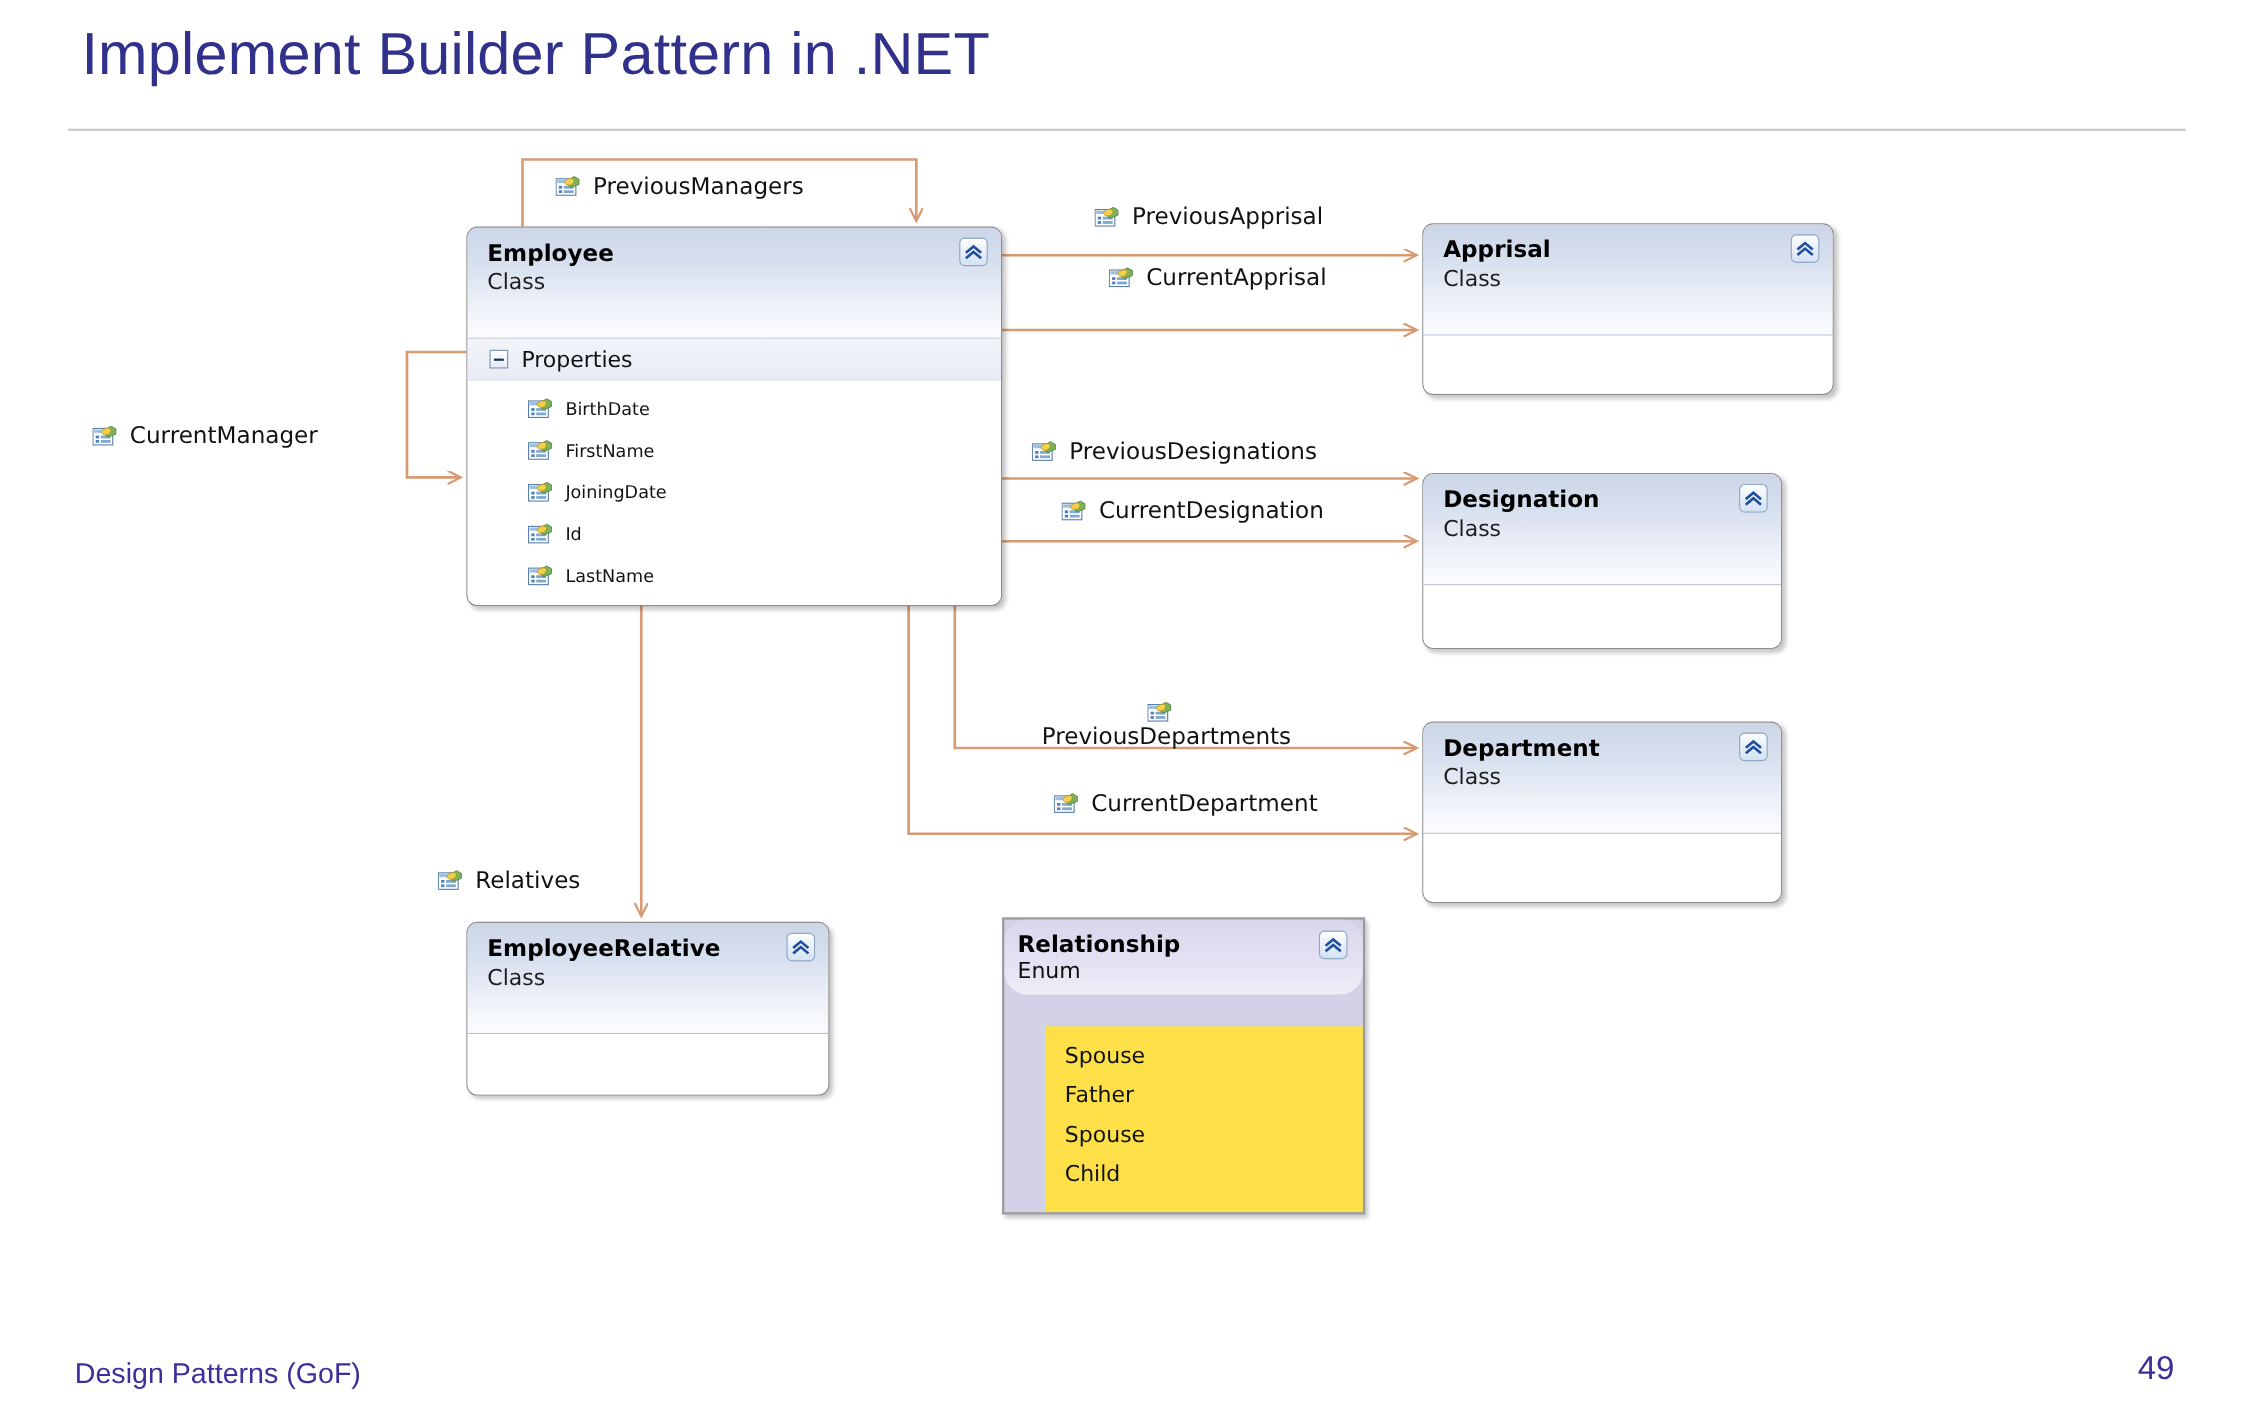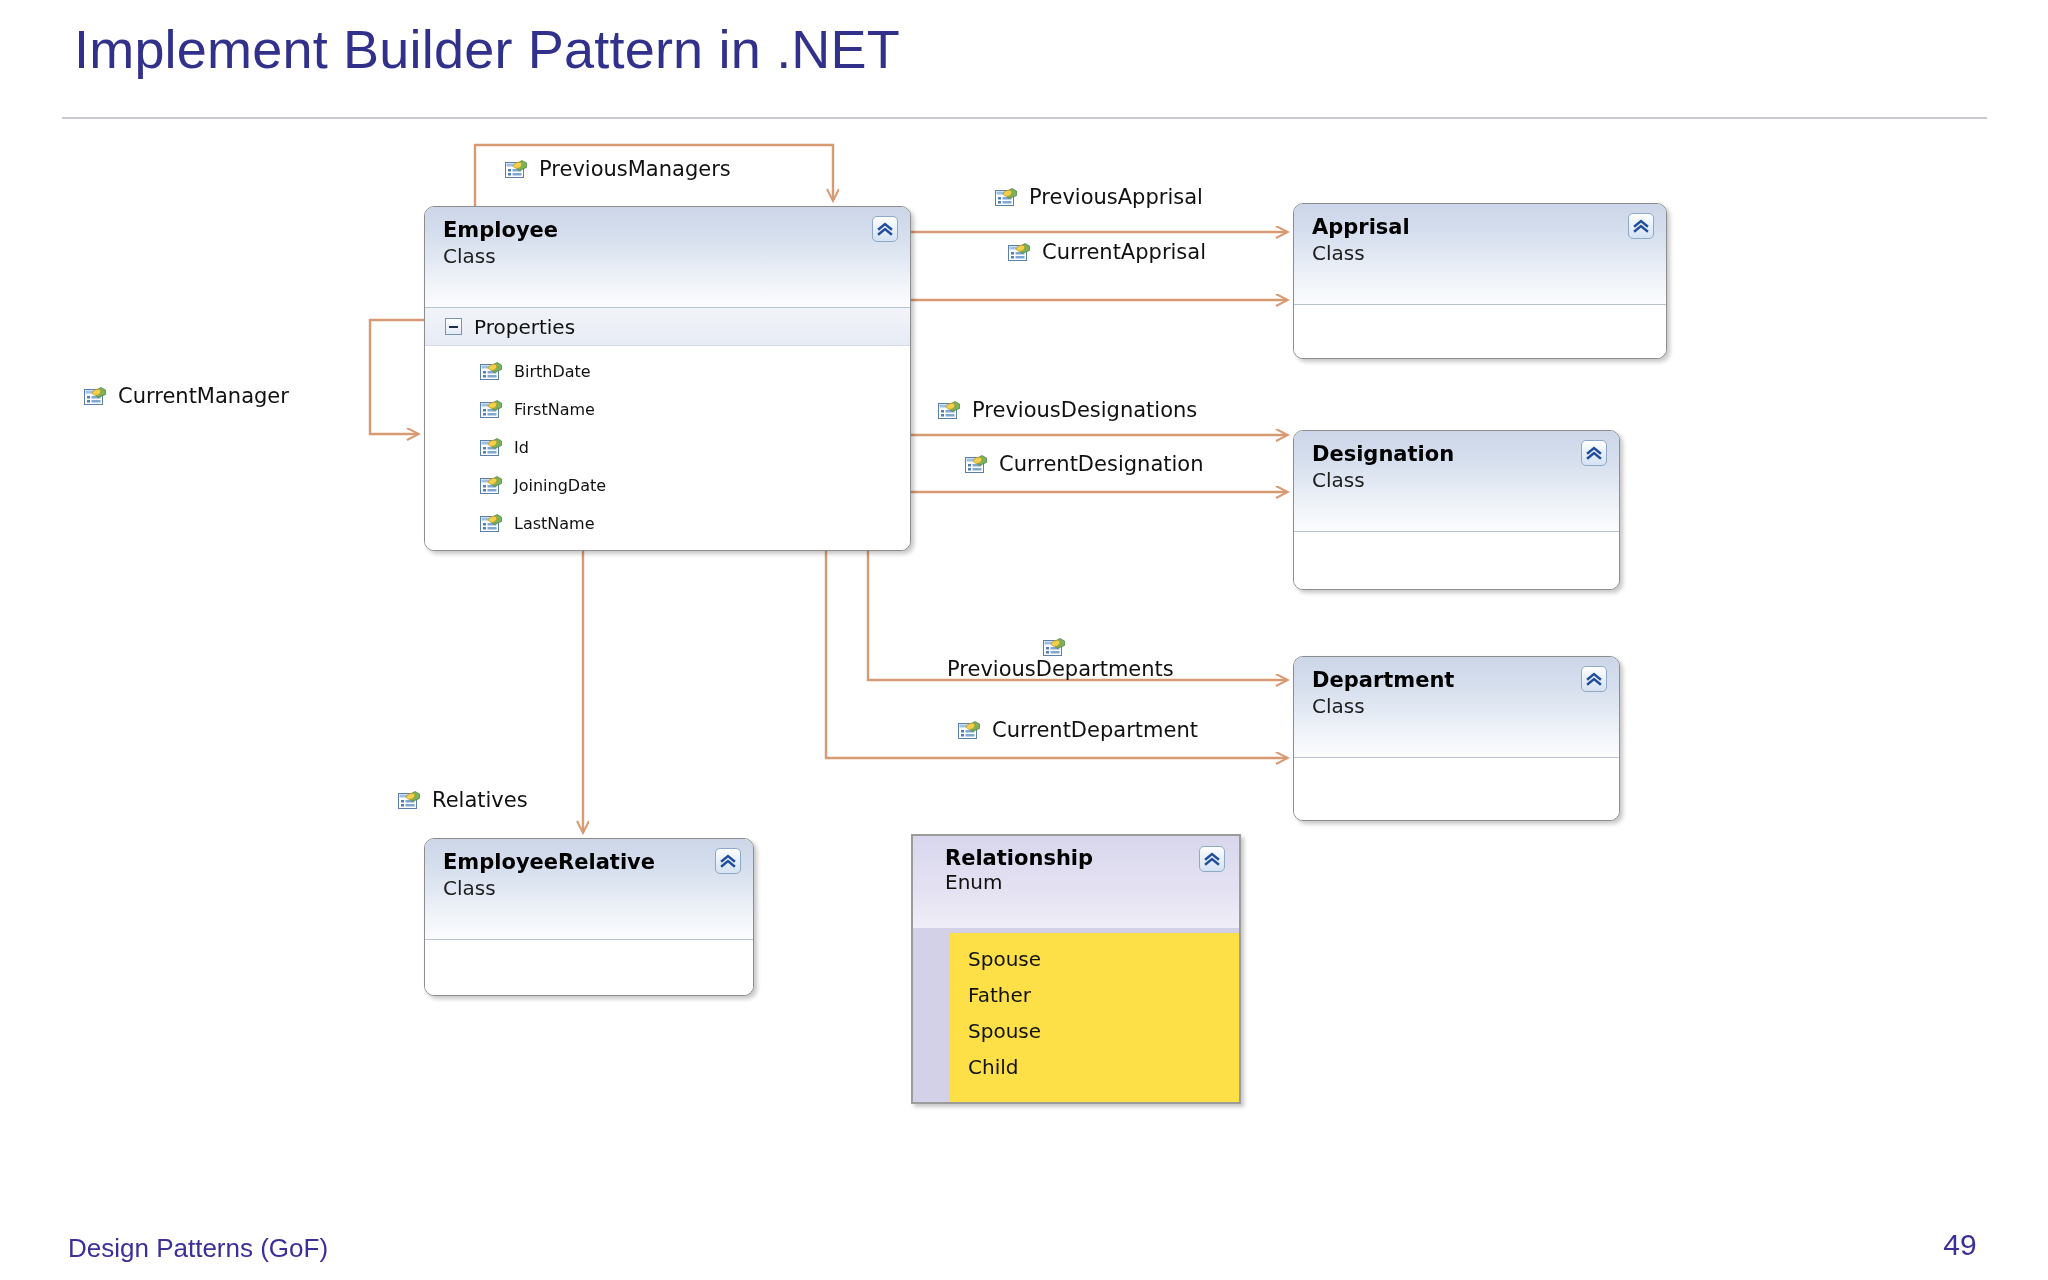--- a/index.html
+++ b/index.html
@@ -216,24 +216,25 @@
     width: 330px;
     height: 270px;
     border: 2px solid #9b9b9b;
     background: #d3d1e8;
     box-shadow: 3px 3px 4px rgba(0,0,0,0.22);
     box-sizing: border-box;
     overflow: hidden;
   }
   #box-relationship .enum-header {
     position: relative;
-    height: 92px;
-    padding: 10px 14px 0 32px;
+    height: 68px;
+    padding: 10px 14px 0 12px;
     box-sizing: border-box;
     background: linear-gradient(to bottom,#d8d6ec 0%, #e4e2f2 60%, #efeef7 100%);
+    border-radius: 21px;
   }
   #box-relationship .cls-name {
     font-family: "DejaVu Sans", sans-serif;
     font-size: 21px;
     font-weight: bold;
     color: #000;
     white-space: nowrap;
   }
   #box-relationship .cls-kind {
     font-family: "DejaVu Sans", sans-serif;
@@ -514,37 +515,37 @@
               <rect x="0.5" y="3.5" width="18" height="15" fill="#ffffff" stroke="#5a7fa8"></rect>
               <rect x="1.5" y="4.5" width="16" height="3" fill="#9dc0e2"></rect>
               <rect x="3" y="10" width="3" height="2.5" fill="#4f7fb5"></rect>
               <rect x="7.5" y="10" width="9" height="2.5" fill="#7ea7d2"></rect>
               <rect x="3" y="14" width="3" height="2.5" fill="#4f7fb5"></rect>
               <rect x="7.5" y="14" width="9" height="2.5" fill="#7ea7d2"></rect>
               <path d="M9,6 L17,1.5 L21.5,4 L21.5,8.5 L14,11.5 Z" fill="#7bb35a" stroke="#4d7a37" stroke-width="0.7"></path>
               <path d="M8,7 C9,4.5 12.5,2.5 15.5,3.5 C17.5,4.2 17,7 15,8.5 C13,10 9.5,9.5 8,7 Z" fill="#f2cf4d" stroke="#b08e18" stroke-width="0.7"></path>
             </svg>
           </span>
-          <span class="mem-label">Id</span>
+          <span class="mem-label">JoiningDate</span>
         </div>
 
         <div class="member-row">
           <span class="prop-icon">
             <svg viewBox="0 0 22 20" width="22" height="20">
               <rect x="0.5" y="3.5" width="18" height="15" fill="#ffffff" stroke="#5a7fa8"></rect>
               <rect x="1.5" y="4.5" width="16" height="3" fill="#9dc0e2"></rect>
               <rect x="3" y="10" width="3" height="2.5" fill="#4f7fb5"></rect>
               <rect x="7.5" y="10" width="9" height="2.5" fill="#7ea7d2"></rect>
               <rect x="3" y="14" width="3" height="2.5" fill="#4f7fb5"></rect>
               <rect x="7.5" y="14" width="9" height="2.5" fill="#7ea7d2"></rect>
               <path d="M9,6 L17,1.5 L21.5,4 L21.5,8.5 L14,11.5 Z" fill="#7bb35a" stroke="#4d7a37" stroke-width="0.7"></path>
               <path d="M8,7 C9,4.5 12.5,2.5 15.5,3.5 C17.5,4.2 17,7 15,8.5 C13,10 9.5,9.5 8,7 Z" fill="#f2cf4d" stroke="#b08e18" stroke-width="0.7"></path>
             </svg>
           </span>
-          <span class="mem-label">JoiningDate</span>
+          <span class="mem-label">Id</span>
         </div>
 
         <div class="member-row">
           <span class="prop-icon">
             <svg viewBox="0 0 22 20" width="22" height="20">
               <rect x="0.5" y="3.5" width="18" height="15" fill="#ffffff" stroke="#5a7fa8"></rect>
               <rect x="1.5" y="4.5" width="16" height="3" fill="#9dc0e2"></rect>
               <rect x="3" y="10" width="3" height="2.5" fill="#4f7fb5"></rect>
               <rect x="7.5" y="10" width="9" height="2.5" fill="#7ea7d2"></rect>
               <rect x="3" y="14" width="3" height="2.5" fill="#4f7fb5"></rect>

